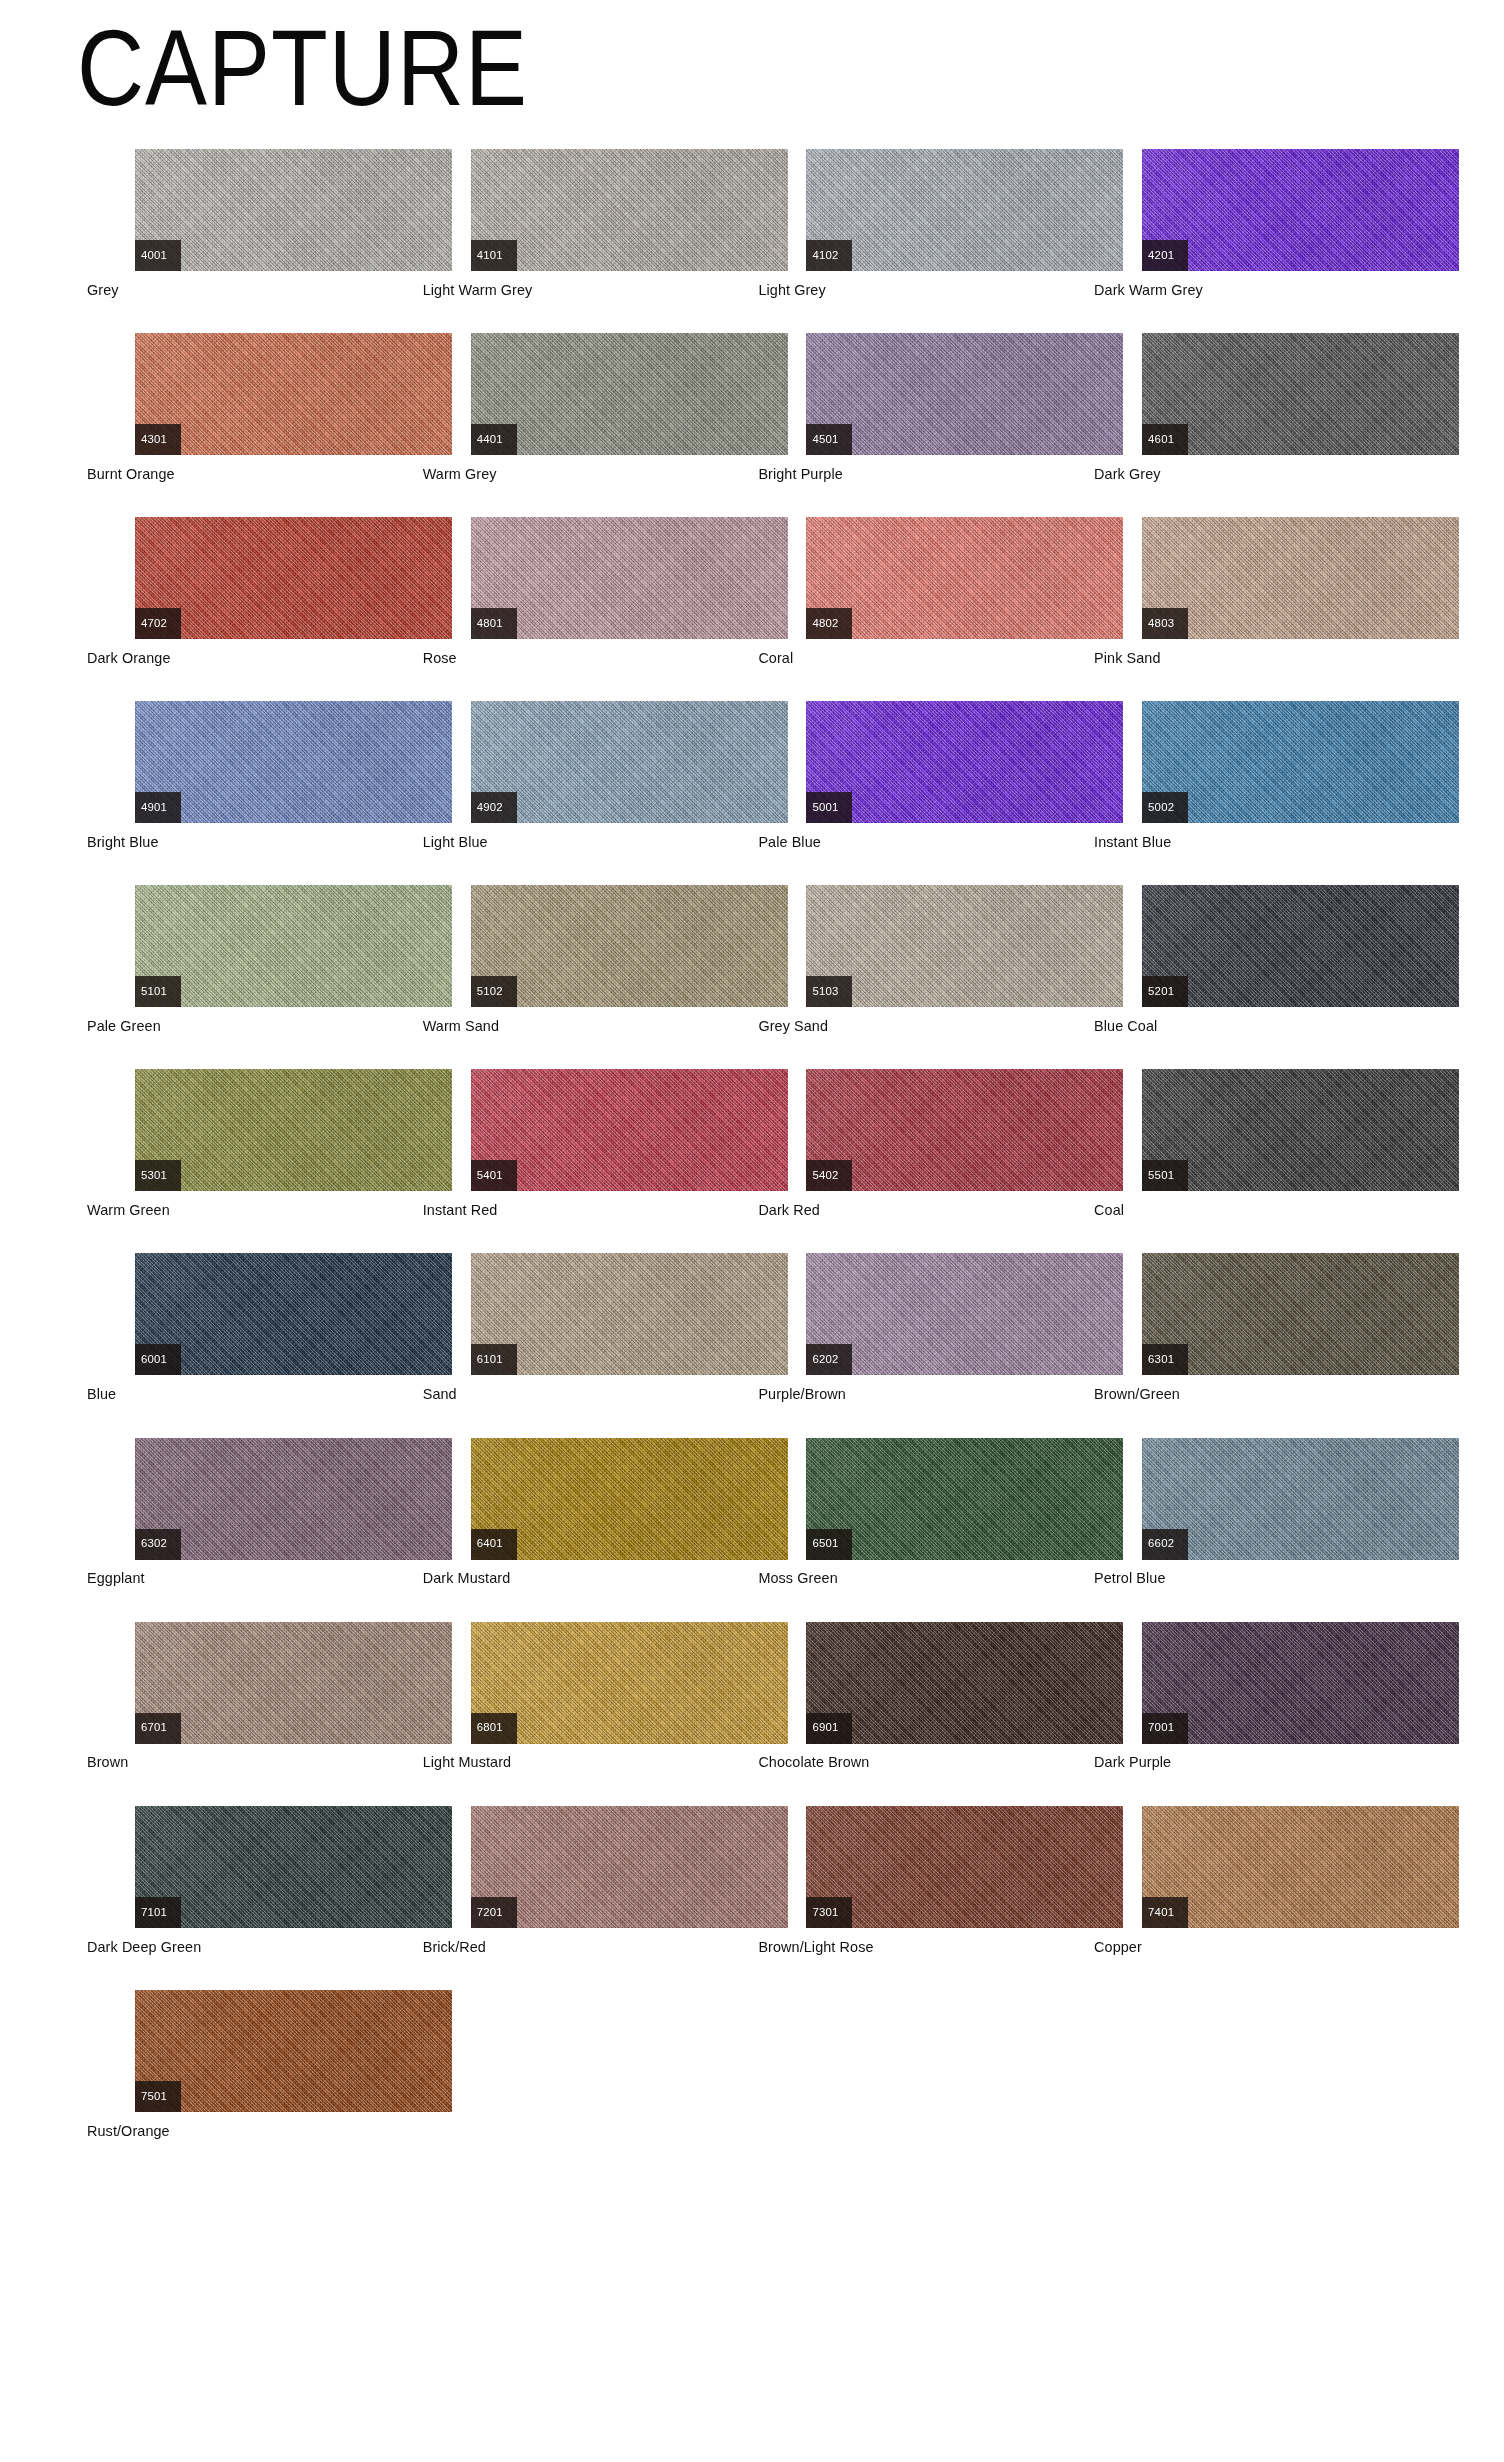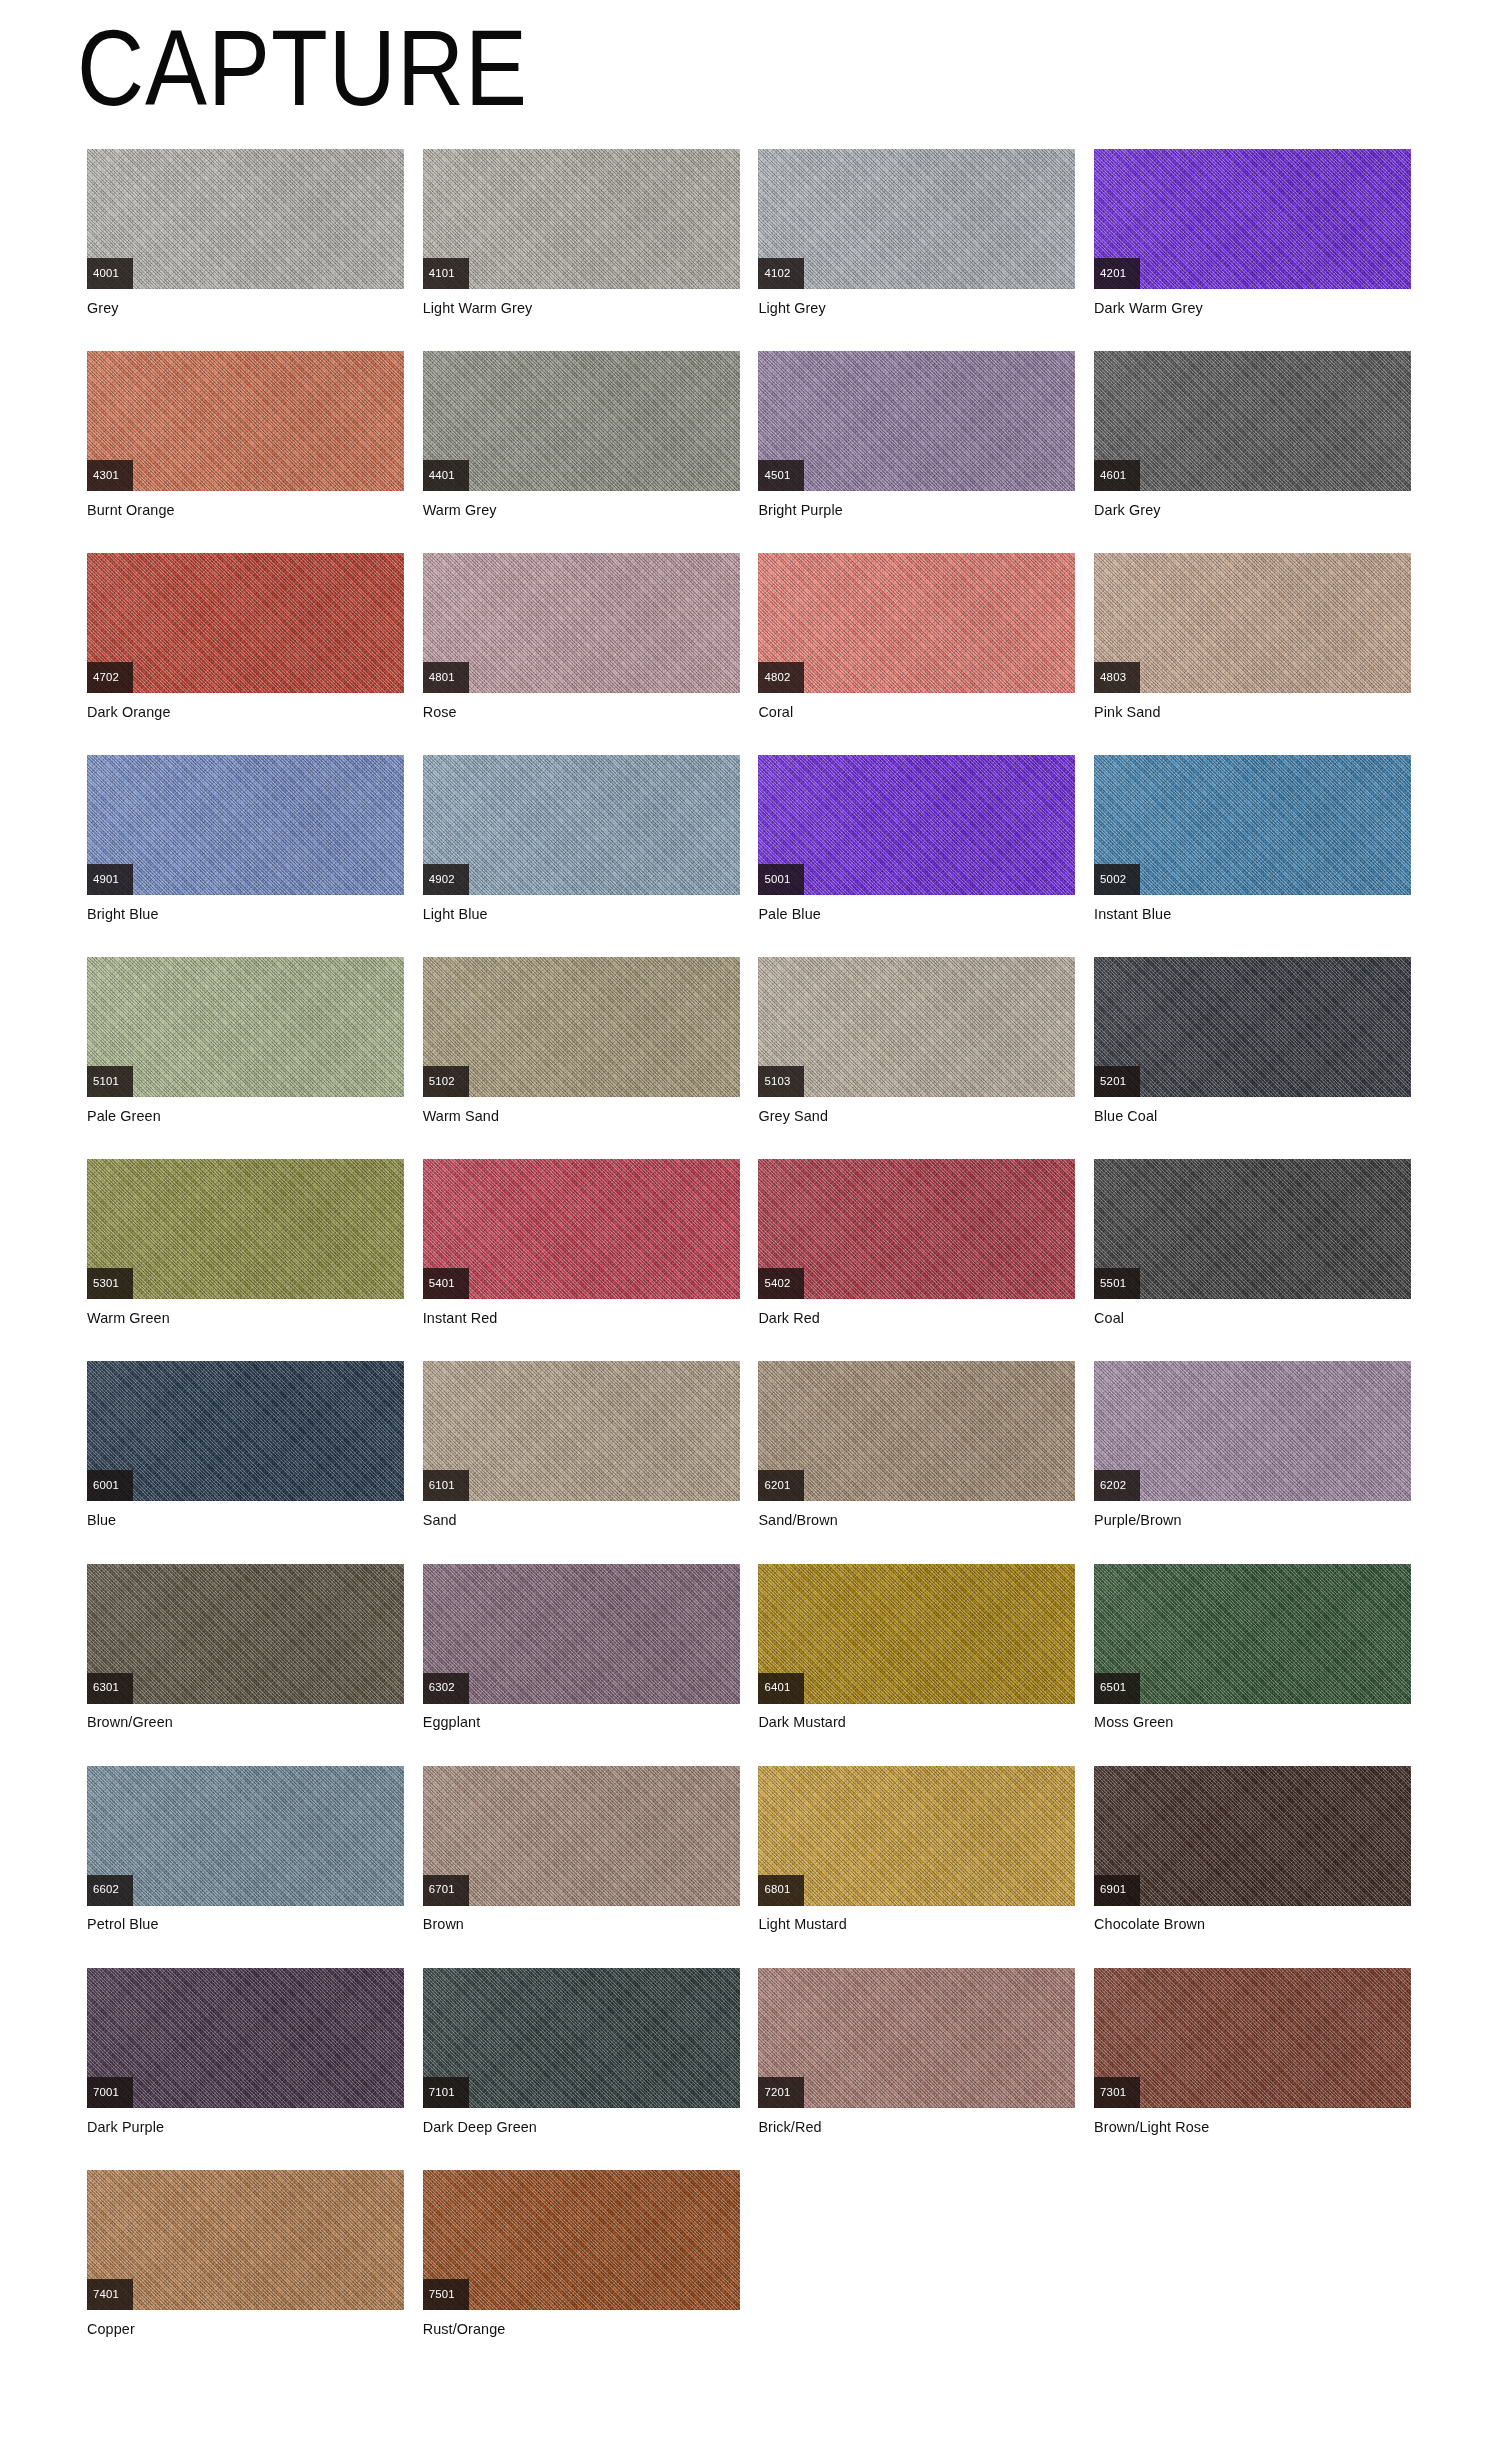--- a/index.html
+++ b/index.html
@@ -37,23 +37,24 @@
     grid-template-columns:repeat(4, 317px);
     column-gap:18.7px;
     row-gap:34px;
   }
 
   .swatch-cell { width:317px; }
 
   .swatch-chip {
     position:relative;
     width:317px;
-    height:140px;
+    height:122px;
     overflow:hidden;
     background-color:#bbb;
+    margin-left:48px;
   }
 
   
   .swatch-chip .weave {
     position:absolute;
     inset:0;
     background-image:
       repeating-linear-gradient(45deg,
         rgba(255,255,255,0.26) 0px,
         rgba(255,255,255,0.26) 0.6px,
@@ -331,28 +332,20 @@
     </div>
     <div class="swatch-cell">
       <div class="swatch-chip" style="background-color: rgb(176, 158, 136);">
         <div class="weave"></div>
         <div class="sheen"></div>
         <div class="code-badge">6101</div>
       </div>
       <div class="swatch-name">Sand</div>
     </div>
     <div class="swatch-cell">
-      <div class="swatch-chip" style="background-color: rgb(160, 138, 114);">
-        <div class="weave"></div>
-        <div class="sheen"></div>
-        <div class="code-badge">6201</div>
-      </div>
-      <div class="swatch-name">Sand/Brown</div>
-    </div>
-    <div class="swatch-cell">
       <div class="swatch-chip" style="background-color: rgb(156, 133, 160);">
         <div class="weave"></div>
         <div class="sheen"></div>
         <div class="code-badge">6202</div>
       </div>
       <div class="swatch-name">Purple/Brown</div>
     </div>
     <div class="swatch-cell">
       <div class="swatch-chip" style="background-color: rgb(88, 80, 63);">
         <div class="weave"></div>

